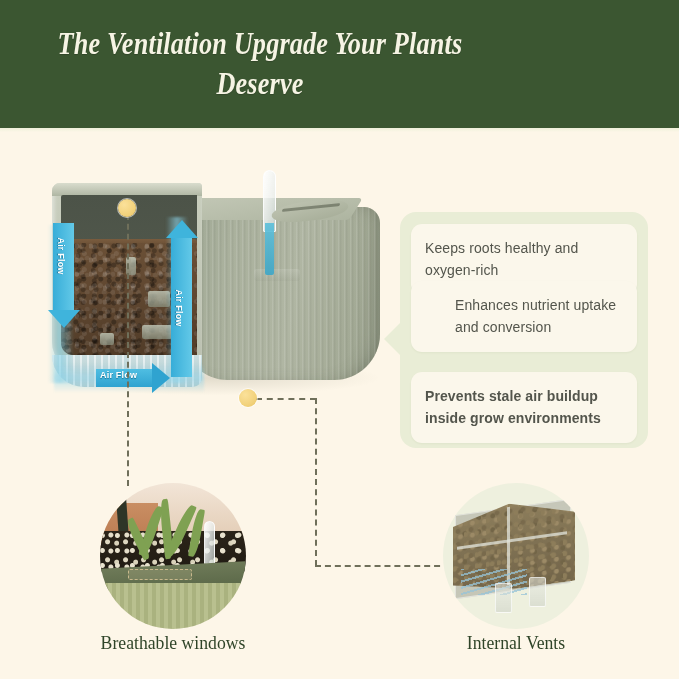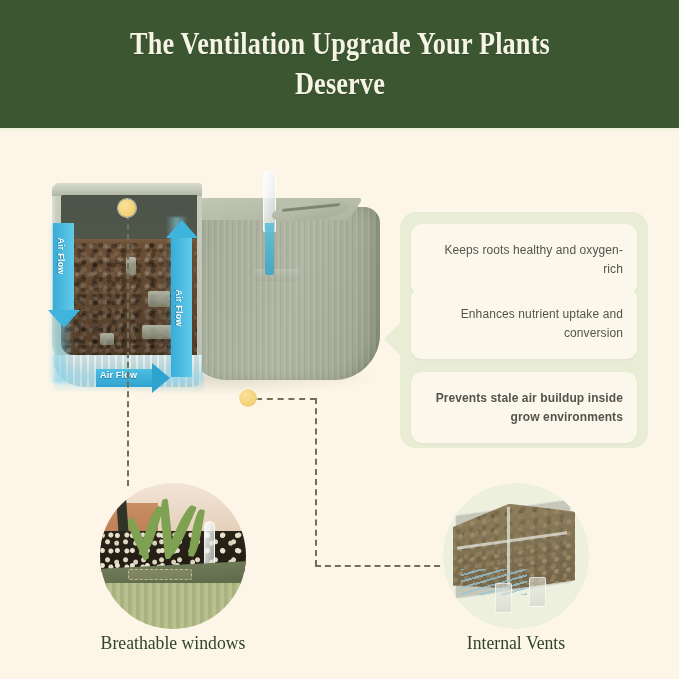--- a/index.html
+++ b/index.html
@@ -8,21 +8,21 @@
     background:#FDF6E8;
     font-family:"Liberation Sans", sans-serif;
     position:relative;
     overflow:hidden;
   }
 
   
   .header{
     position:absolute; left:0; top:0; width:679px; height:128px;
     background:#3B5631;
-    display:flex; align-items:center; justify-content:center;
+    display:flex; align-items:center; font-style:italic;
   }
   .header-title{
     font-family:"Liberation Serif", serif;
     font-weight:700;
     font-size:32px;
     line-height:1.24;
     letter-spacing:0.2px;
     color:#F6F4E4;
     text-align:center;
     width:520px;
@@ -227,28 +227,28 @@
   }
   .card{
     position:absolute; left:411px; width:226px; height:71px;
     background:#FBF7EB;
     border-radius:11px;
     display:flex; align-items:center; justify-content:center;
     padding:0 14px;
     box-shadow:0 1px 2px rgba(120,125,95,.08);
   }
   .card-text{
-    font-size:12px;
+    font-size:14px;
     line-height:1.55;
     color:#53554C;
-    text-align:right;
+    text-align:left;
     letter-spacing:.1px;
   }
   #card0{ top:224px; }
-  #card1{ top:288px;padding-left:44px; }
+  #card1{ top:281px;padding-left:44px; }
   #card2{ top:372px;font-weight:bold; }
 
   
   .dot{
     position:absolute; width:18px; height:18px; border-radius:50%;
     background:radial-gradient(circle at 35% 32%, #FBE19A 0%, #F2D27C 60%, #E8C464 100%);
     box-shadow:0 0 0 1px rgba(255,255,255,.6);
   }
   .dash-v{
     position:absolute; width:0;

